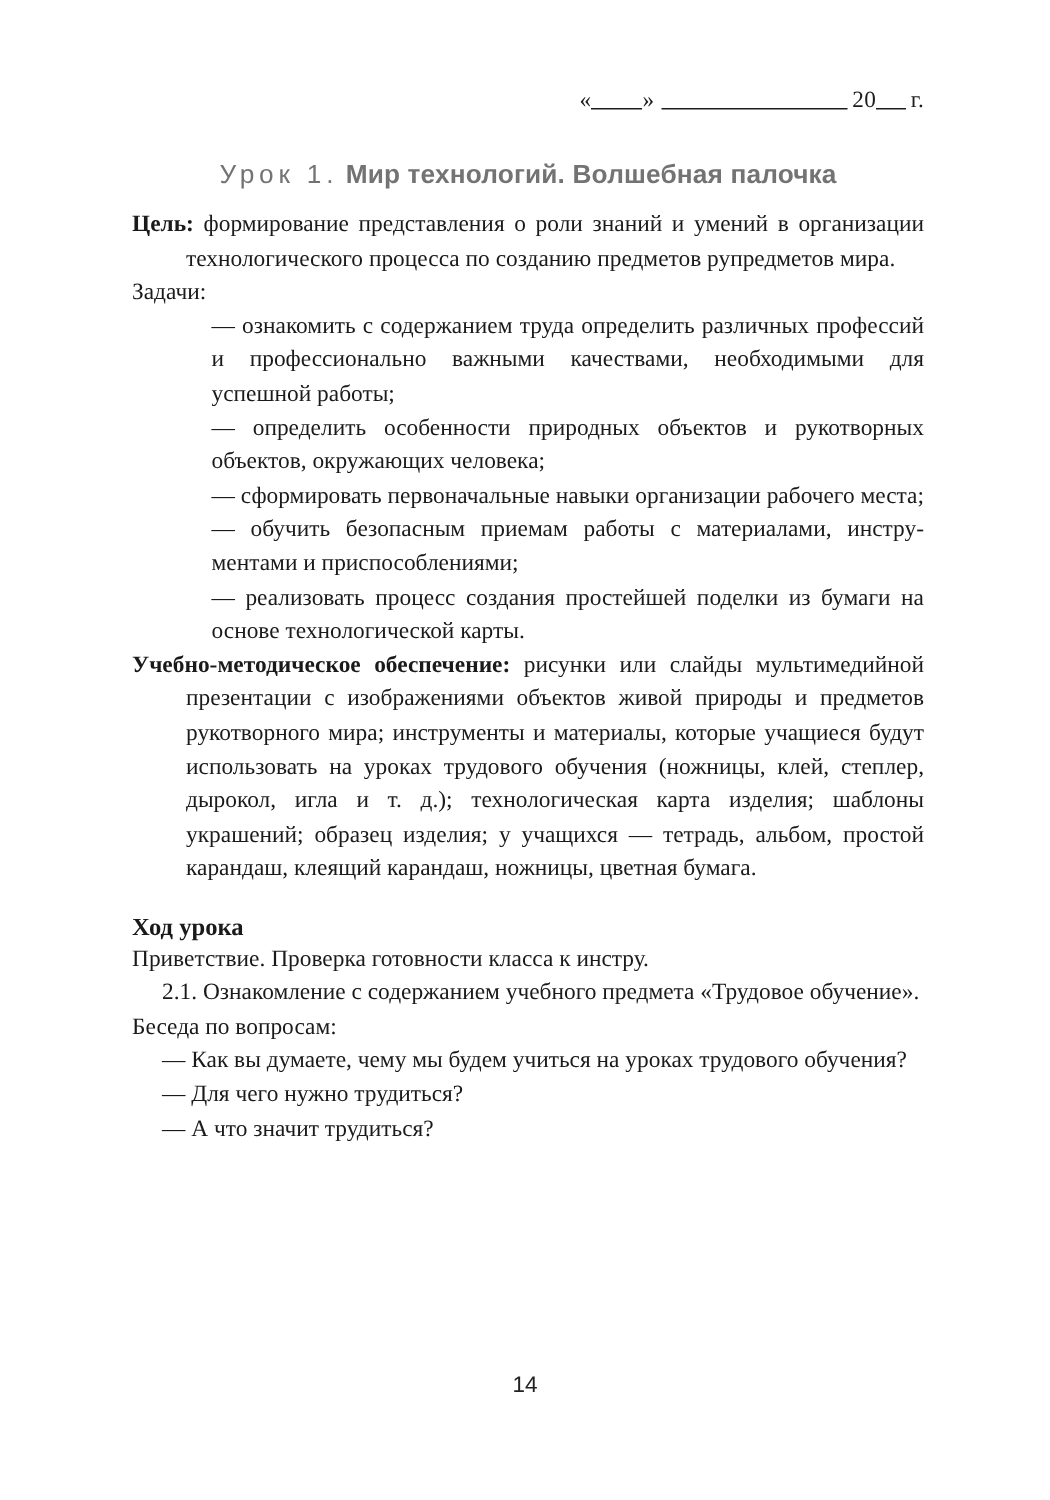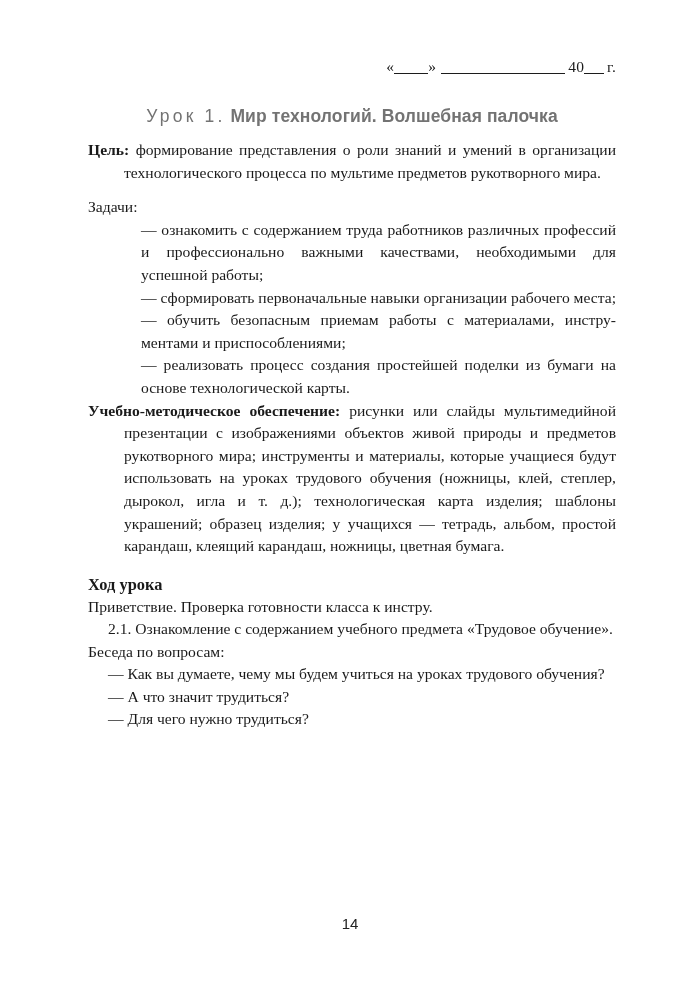--- a/index.html
+++ b/index.html
@@ -88,21 +88,21 @@
   .para.block {
     padding-left: 53px;
     text-indent: 0;
   }
   .para.flush {
     text-indent: 0;
   }
   .b { font-weight: 700; }
 
   .gap-cel { margin-top: 12px; }
-  .gap-zadachi { margin-top: 12px; }
+  .gap-zadachi { margin-top: 0px; }
   .gap-umo { margin-top: 0px; }
 
   
   .section-head {
     margin-top: 16px;
     text-align: left;
     font-weight: 700;
     font-size: 16.4px;
     line-height: 22px;
   }
@@ -140,44 +140,45 @@
     color: #222222;
   }
 </style>
 </head>
 <body>
 
 <div class="page">
   <div class="content">
 
     <div class="date-line">
-      <span>«</span><span class="rule-short"></span><span>»</span><span class="rule-long"></span><span>40</span><span class="rule-tiny"></span><span>г.</span>
+      <span>«</span><span class="rule-short"></span><span>»</span><span class="rule-long"></span><span>20</span><span class="rule-tiny"></span><span>г.</span>
     </div>
 
     <div class="lesson-title">
       <span class="lesson-no">Урок 1.</span>
       <span class="lesson-name">Мир технологий. Волшебная палочка</span>
     </div>
 
-    <p class="para hang gap-cel"><span class="b">Цель:</span> <span>формирование представления о роли знаний и умений в органи­зации технологического процесса по мультиме предметов ру­котворного мира.</span></p>
+    <p class="para hang gap-cel"><span class="b">Цель:</span> <span>формирование представления о роли знаний и умений в органи­зации технологического процесса по созданию предметов ру­предметов мира.</span></p>
 
     <p class="para flush gap-zadachi">Задачи:</p>
-    <p class="para block">— ознакомить с содержанием труда работников различных про­фессий и профессионально важными качествами, необходимыми для успешной работы;</p>
+    <p class="para block">— ознакомить с содержанием труда определить различных про­фессий и профессионально важными качествами, необходимыми для успешной работы;</p>
+    <p class="para block">— определить особенности природных объектов и рукотворных объектов, окружающих человека;</p>
     <p class="para block">— сформировать первоначальные навыки организации рабочего места;</p>
     <p class="para block">— обучить безопасным приемам работы с материалами, инстру­ментами и приспособлениями;</p>
     <p class="para block">— реализовать процесс создания простейшей поделки из бумаги на основе технологической карты.</p>
 
     <p class="para hang gap-umo"><span class="b">Учебно-методическое обеспечение:</span> <span>рисунки или слайды мультиме­дийной презентации с изображениями объектов живой природы и предметов рукотворного мира; инструменты и материалы, кото­рые учащиеся будут использовать на уроках трудового обучения (ножницы, клей, степлер, дырокол, игла и т. д.); технологическая карта изделия; шаблоны украшений; образец изделия; у учащих­ся — тетрадь, альбом, простой карандаш, клеящий карандаш, нож­ницы, цветная бумага.</span></p>
 
     <div class="section-head">Ход урока</div>
 
     <div class="step-body">Приветствие. Проверка готовности класса к инстру.</div>
 
     <div class="q-line">2.1. Ознакомление с содержанием учебного предмета «Трудовое обучение». Беседа по вопросам:</div>
 
     <div class="q-line">— Как вы думаете, чему мы будем учиться на уроках трудового обучения?</div>
+    <div class="q-line">— Для чего нужно трудиться?</div>
     <div class="q-line">— А что значит трудиться?</div>
-    <div class="q-line">— Для чего нужно трудиться?</div>
 
   </div>
 
   <div class="page-number">14</div>
 </div>
 
 </body></html>

